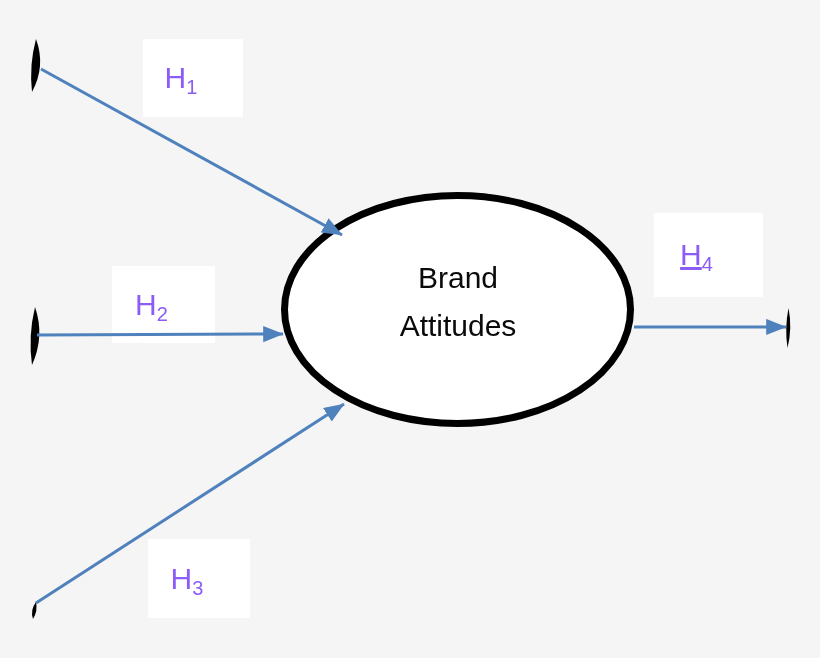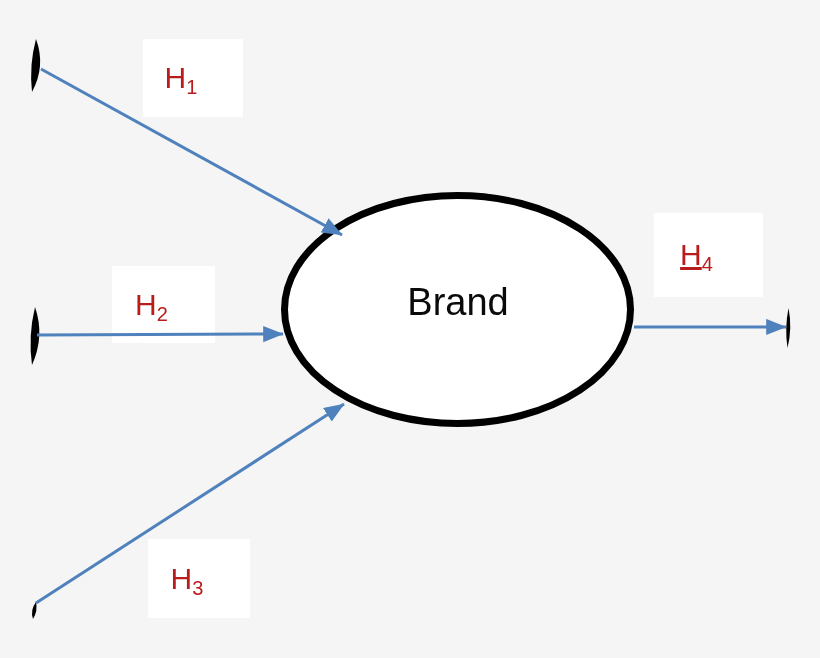--- a/index.html
+++ b/index.html
@@ -31,37 +31,37 @@
 
   .sliver { fill: var(--node-stroke, #000000); }
 
   .ellipse-label {
     position: absolute;
     z-index: 2;
     left: 458px;
     top: 302px;
     transform: translate(-50%, -50%);
     text-align: center;
-    font-size: 38px;
+    font-size: 30px;
     line-height: 48px;
     color: #0a0a0a;
     white-space: nowrap;
   }
 
   .hyp-label {
     position: absolute;
     z-index: 3;
     box-sizing: border-box;
     background: var(--label-box, #ffffff);
     display: flex;
     align-items: center;
     justify-content: center;
     padding-right: 24px;
     font-size: 30px;
-    color: #b91c1c;
+    color: #8b5cf6;
   }
   .hyp-label sub {
     font-size: 20px;
     line-height: 0;
     vertical-align: -6px;
   }
 
   .hyp-h1 { left: 143px; top: 39px;  width: 100px; height: 78px; }
   .hyp-h2 { left: 112px; top: 266px; width: 103px; height: 77px; }
   .hyp-h3 { left: 148px; top: 539px; width: 102px; height: 79px; text-align: right; }
@@ -82,20 +82,21 @@
   <svg class="layer shapes-layer" viewBox="0 0 820 658">
     <ellipse class="node-ellipse" cx="457.5" cy="309.5" rx="173" ry="114"></ellipse>
     <path class="sliver" d="M36,39 Q46,66 32,92 Q29,65 36,39 Z"></path>
     <path class="sliver" d="M35,307 Q45,336 32,365 Q28,336 35,307 Z"></path>
     <path class="sliver" d="M36,602 Q38,611 33,619 Q30,610 36,602 Z"></path>
     <path class="sliver" d="M788.5,308 Q792.5,328 787.5,348 Q784.5,328 788.5,308 Z"></path>
   </svg>
 
   <div class="ellipse-label">
     <div>Brand</div>
+    <div>Attitudes</div>
   </div>
 
   <div class="hyp-label hyp-h1">
     <span><span>H</span><sub>1</sub></span>
   </div>
   <div class="hyp-label hyp-h2">
     <span><span>H</span><sub>2</sub></span>
   </div>
   <div class="hyp-label hyp-h3">
     <span><span>H</span><sub>3</sub></span>

